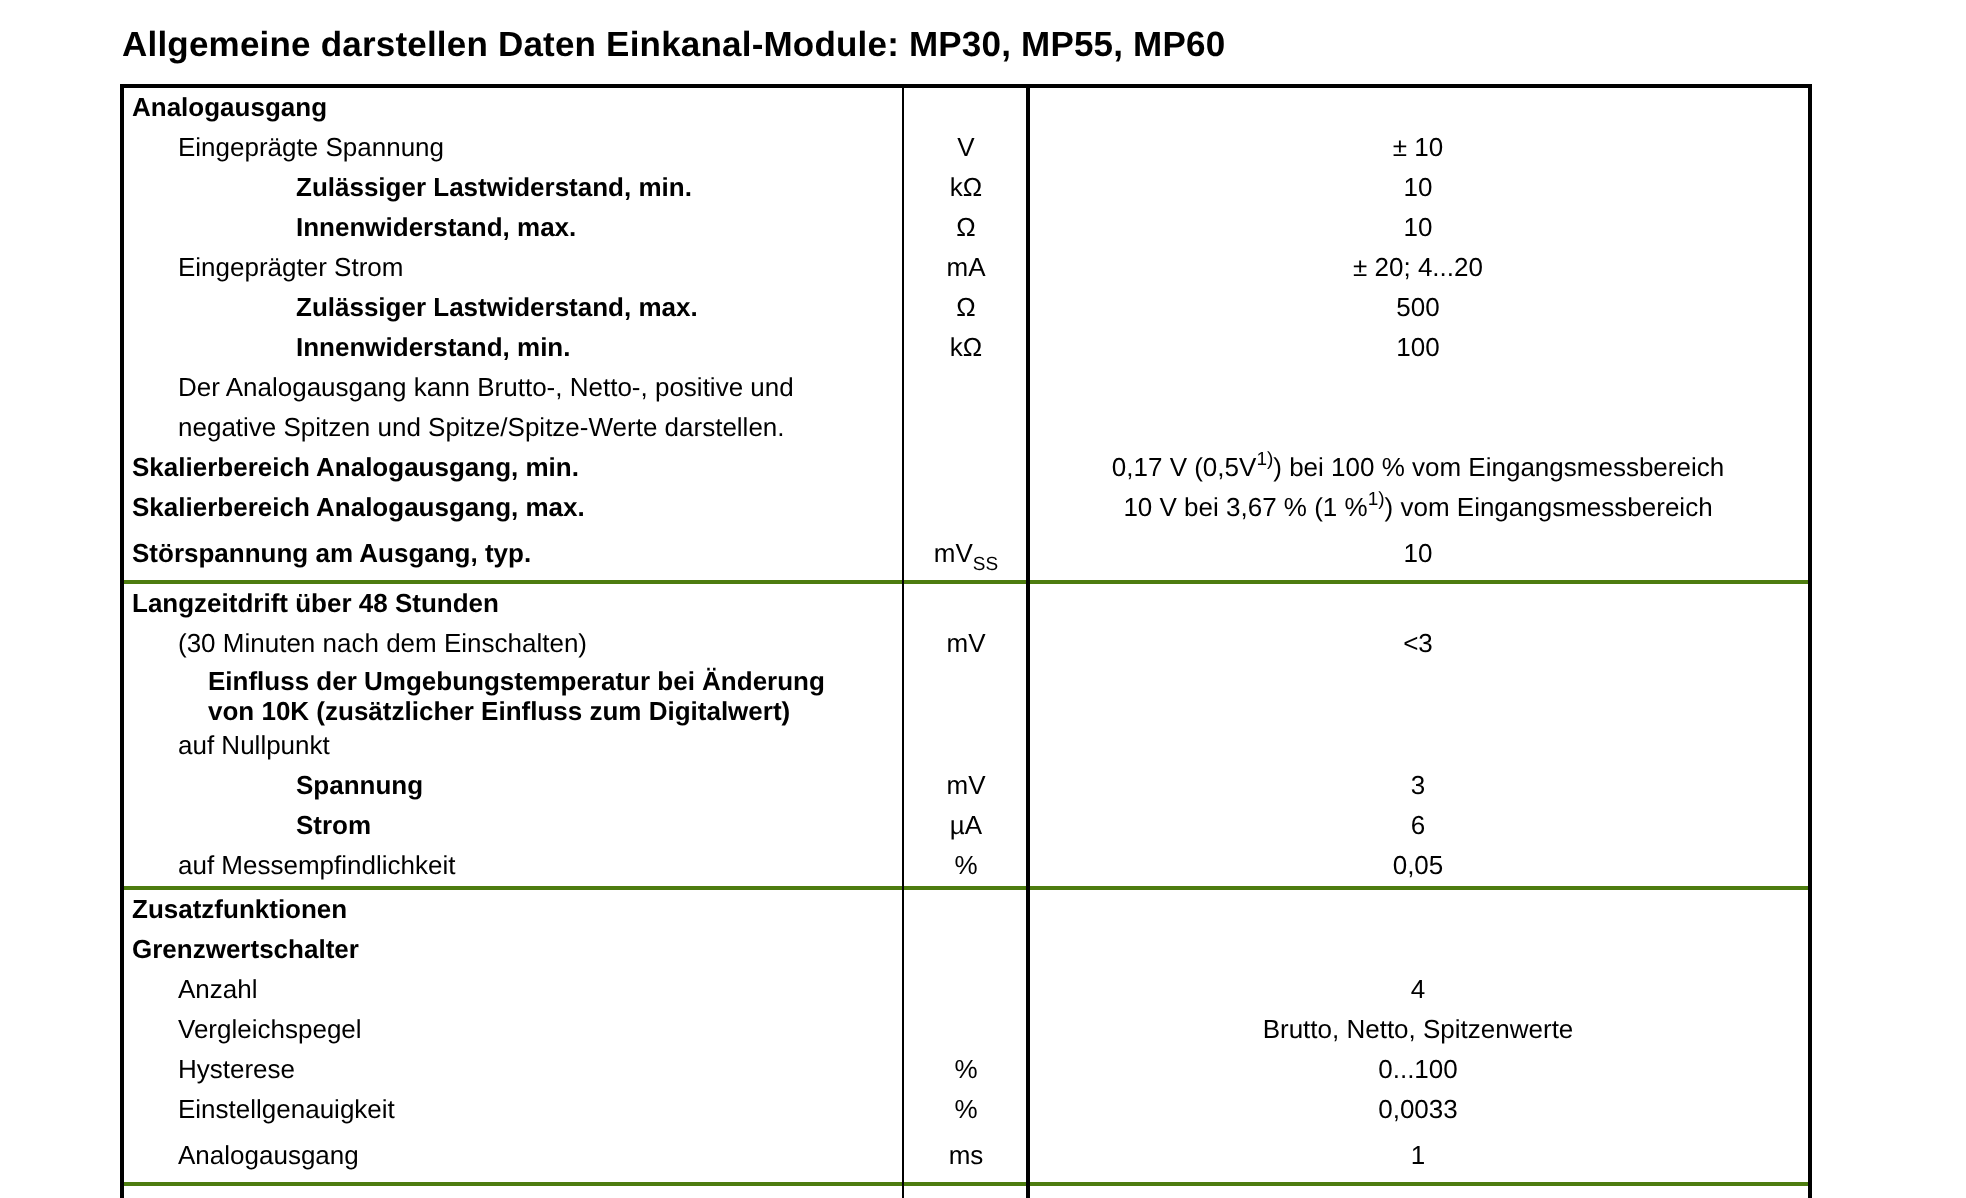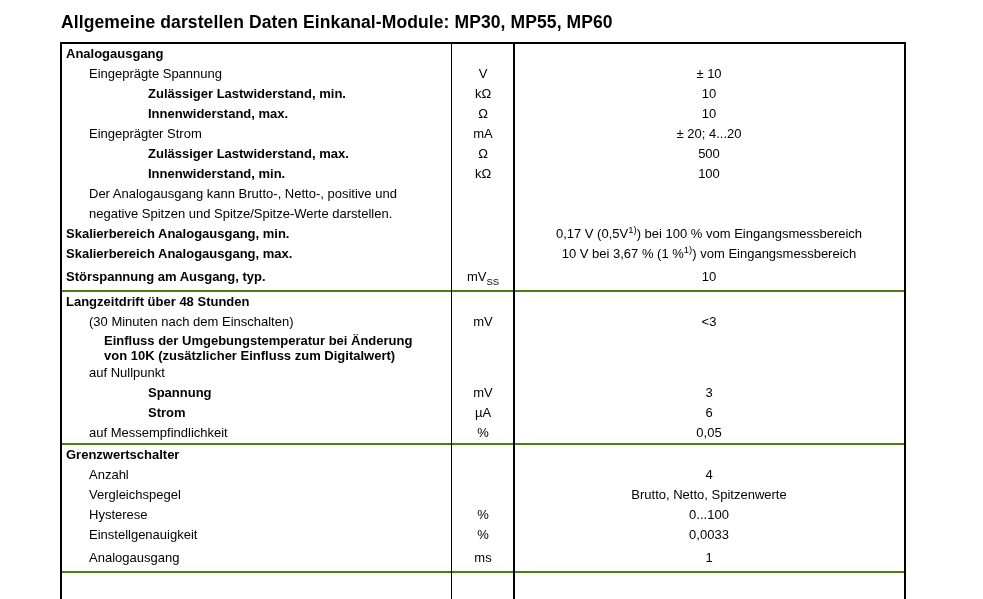--- a/index.html
+++ b/index.html
@@ -136,20 +136,25 @@
         <div class="cell cell-value">6</div>
       </div>
       <div class="row ind-1">
         <div class="cell cell-label">auf Messempfindlichkeit</div>
         <div class="cell cell-unit">%</div>
         <div class="cell cell-value">0,05</div>
       </div>
     </div>
     <div class="section">
       <div class="row ind-0 bold">
+        <div class="cell cell-label">Zusatzfunktionen</div>
+        <div class="cell cell-unit"></div>
+        <div class="cell cell-value"></div>
+      </div>
+      <div class="row ind-0 bold">
         <div class="cell cell-label">Grenzwertschalter</div>
         <div class="cell cell-unit"></div>
         <div class="cell cell-value"></div>
       </div>
       <div class="row ind-1">
         <div class="cell cell-label">Anzahl</div>
         <div class="cell cell-unit"></div>
         <div class="cell cell-value">4</div>
       </div>
       <div class="row ind-1">

